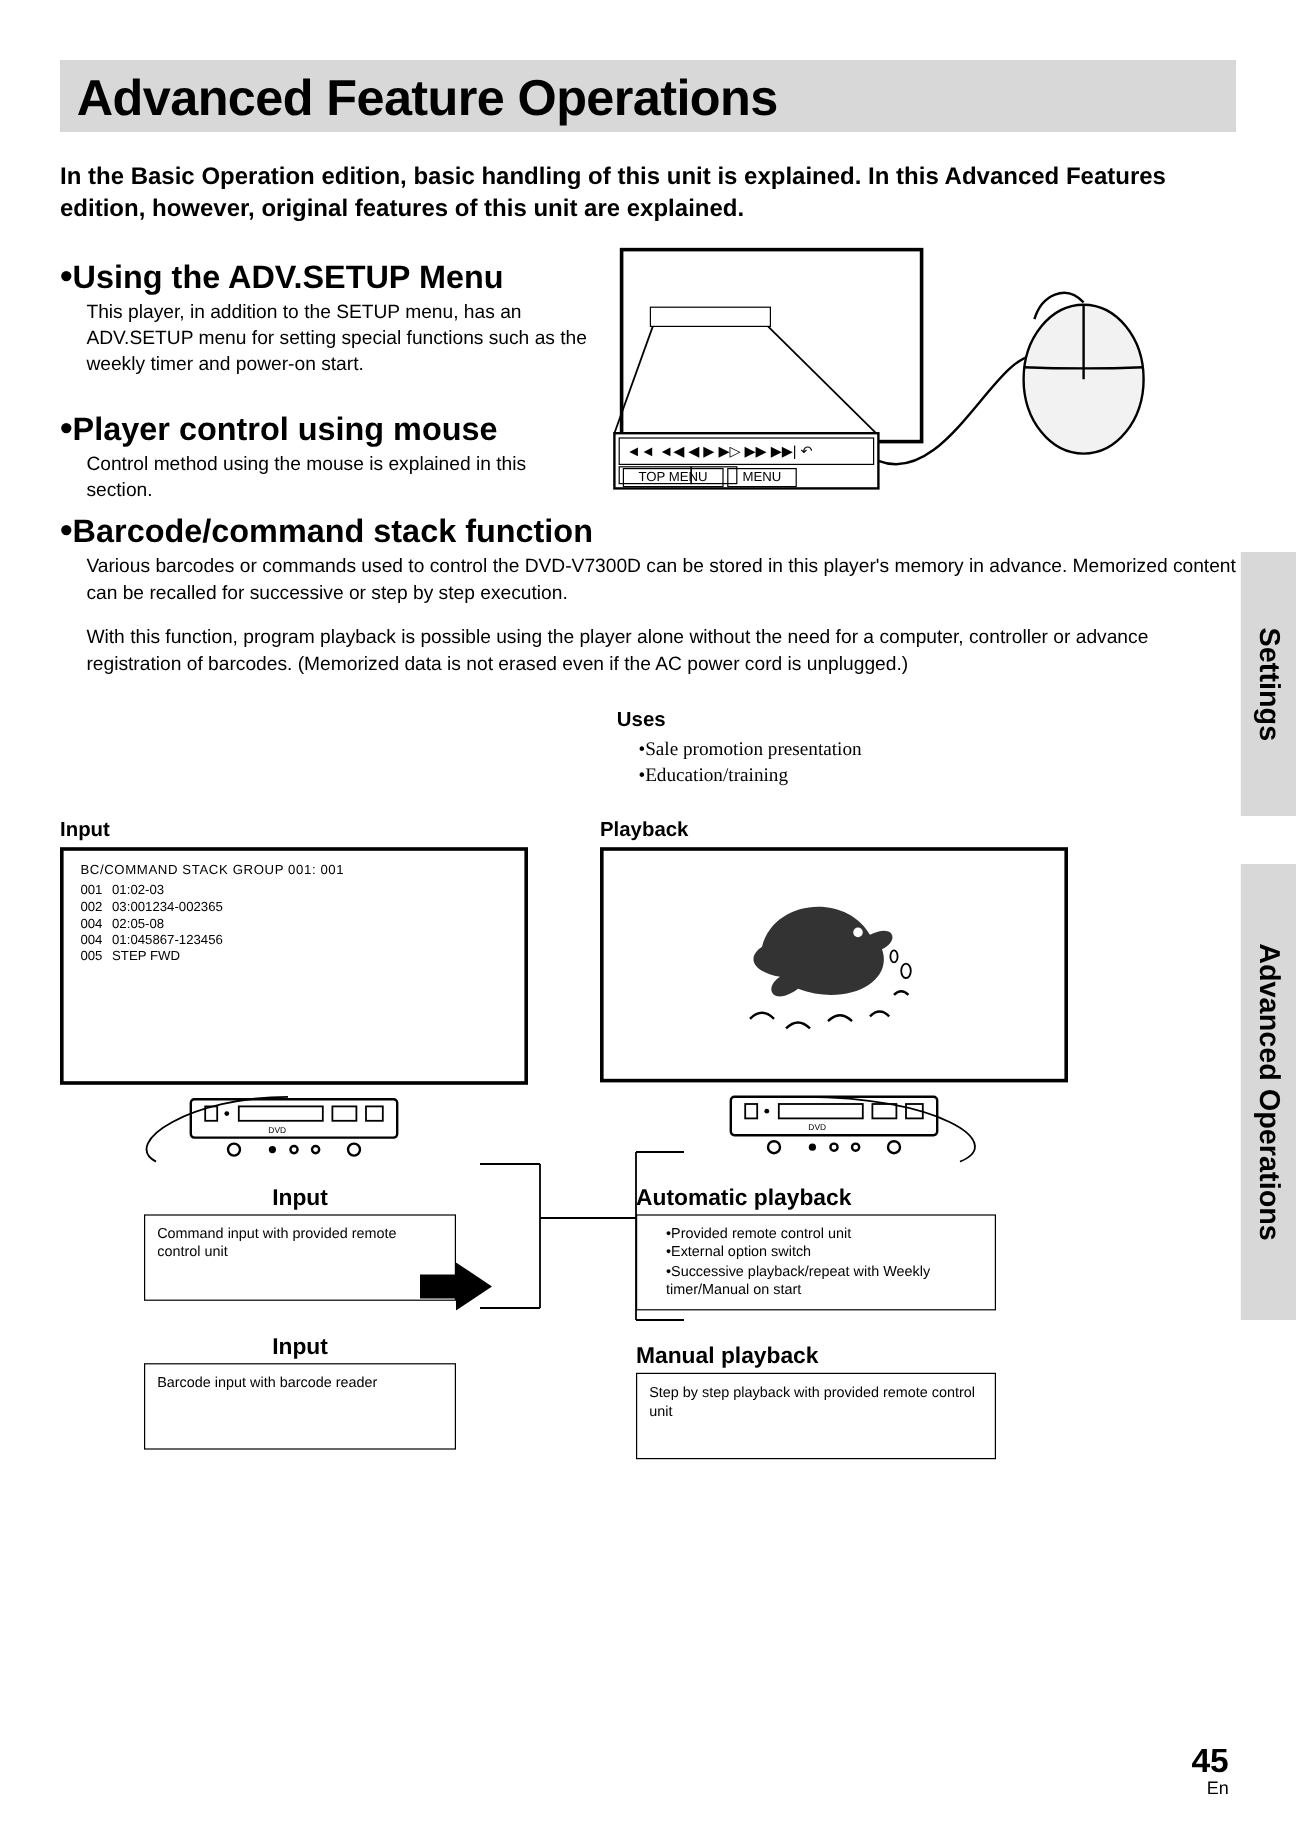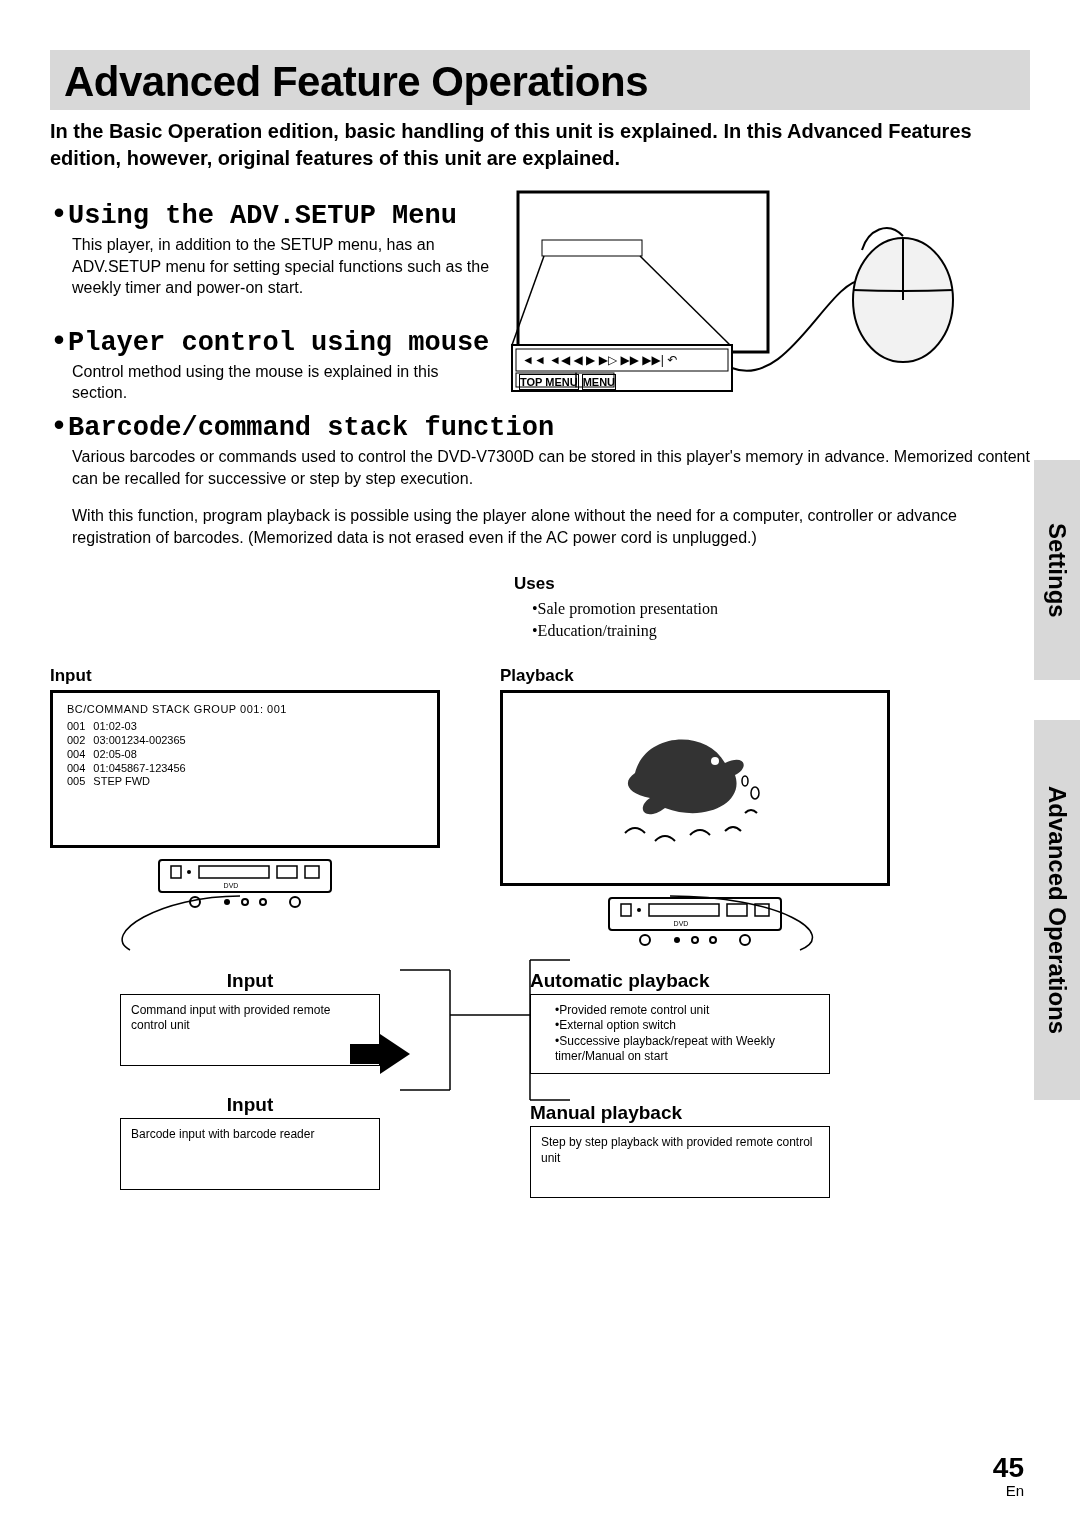--- a/index.html
+++ b/index.html
@@ -1,52 +1,52 @@
 <!DOCTYPE html>
 <html><head>
 <meta charset="utf-8">
 <style>
   body { margin:0; padding:0; font-family: Arial, Helvetica, sans-serif; background:#fff; color:#000; width:1080px; }
   .page { position:relative; width:1080px; height:1526px; box-sizing:border-box; padding:50px 50px 40px 50px; }
-  .title-bar { background:#d8d8d8; padding:8px 14px 4px 14px; margin-bottom:8px; }
+  .title-bar { background:#d8d8d8; padding:8px 14px 4px 14px; margin-bottom:24px; }
   .title-bar h1 { margin:0; font-size:42px; font-weight:bold; letter-spacing:-0.5px; }
   .intro { font-weight:bold; font-size:20px; line-height:1.35; margin:6px 0 14px 0; }
-  .bullet-h2 { font-size:27px; font-weight:bold; margin:12px 0 2px 0;font-family:Liberation Mono, monospace; }
+  .bullet-h2 { font-size:27px; font-weight:bold; margin:12px 0 2px 0; }
   .bullet-h2::before { content:"\2022 "; font-size:30px; }
   .section-body { font-size:16px; line-height:1.35; margin-left:22px; margin-top:0; }
   .two-col { display:flex; gap:18px; }
   .col-left { flex:0 0 440px; }
   .fig-box { margin-top:4px; }
   .side-tabs { position:absolute; right:0; top:460px; display:flex; flex-direction:column; gap:40px; }
   .tab { width:46px; height:220px; background:#d8d8d8; writing-mode:vertical-rl; text-orientation:mixed; font-size:24px; font-weight:bold; display:flex; align-items:center; justify-content:center; }
   .tab2 { height:380px; }
   .uses ul { margin:2px 0 0 0; padding-left:18px; list-style:none;font-family:Liberation Serif, serif;}
   .uses li::before { content:"\2022 "; }
   .uses li { font-size:16px; line-height:1.35;}
   .small-h { font-weight:bold; font-size:17px; margin:18px 0 4px 0;}
   .figrow { display:flex; gap:60px; margin-top:6px; }
   .figcol { flex:0 0 390px; }
-  .screen-box { border:3px solid #000; height:158px; padding:10px 14px; box-sizing:border-box; position:relative;}
+  .screen-box { border:3px solid #000; height:198px; padding:10px 14px; box-sizing:border-box; position:relative;}
   .screen-inner { font-size:12px; font-family:Arial; line-height:1.25;}
   .screen-inner table { border-collapse:collapse; font-size:11px;}
   .screen-inner td { padding:0 8px 0 0;}
   .screen-title { font-size:11px; margin-bottom:4px; letter-spacing:0.5px;}
   .lower-grid { display:flex; gap:150px; margin-top:20px; position:relative;}
   .block { width:260px; }
   .block-h { font-weight:bold; font-size:19px; text-align:center; margin:6px 0 2px 0;}
   .block-body { border:1.5px solid #000; padding:8px 10px; font-size:12px; line-height:1.3; min-height:54px;}
   .block2 { margin-top:28px; }
   .block-body ul { margin:0; padding-left:14px; list-style:none;}
   .block-body li::before { content:"\2022 ";}
   .arrow { position:absolute; left:300px; top:70px; font-size:48px; font-weight:bold;}
   .page-num { position:absolute; right:56px; bottom:26px; text-align:right;}
   .page-num .pn { font-size:28px; font-weight:bold; display:block; line-height:1;}
   .page-num .en { font-size:15px;}
   svg { display:block; }
-  .mini-btns { border:1px solid #000; display:inline-block; padding:1px 0; font-size:11px; font-weight:bold; margin-right:3px;}
+  .mini-btns { border:1px solid #000; display:inline-block; padding:1px 12px; font-size:11px; font-weight:normal; margin-right:3px;}
   
   .dolphin-box { border:3px solid #000; height:190px; position:relative; display:flex; align-items:center; justify-content:center;}
 </style>
 </head>
 <body>
 
 <div class="page">
 
   <div class="title-bar">
     <h1>Advanced Feature Operations</h1>

